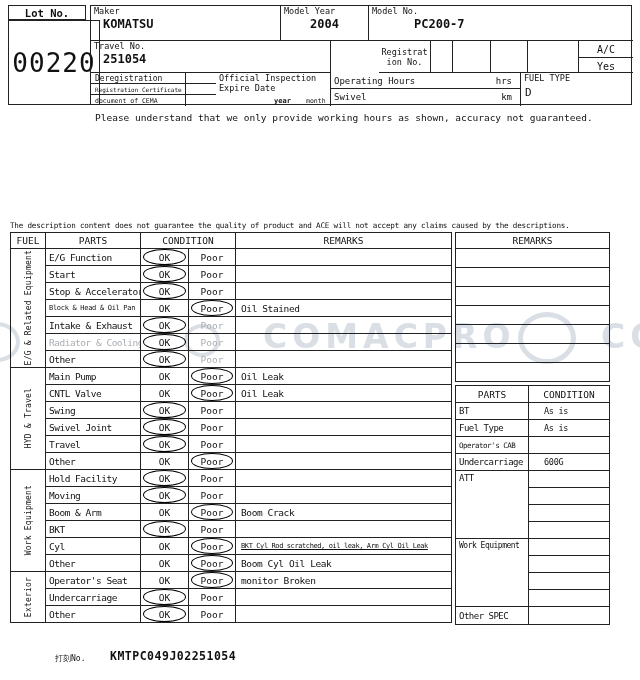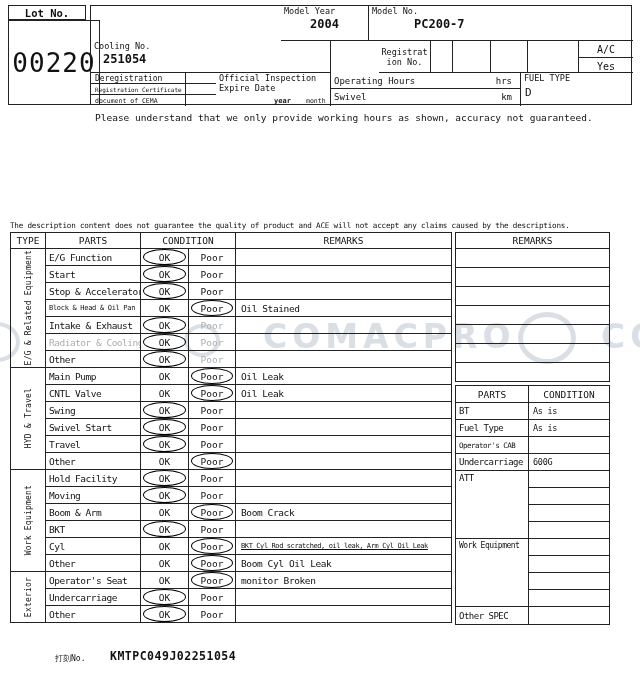--- a/index.html
+++ b/index.html
@@ -64,21 +64,21 @@
   .rt-head{height:16px;border-bottom:1px solid #222;box-sizing:border-box;display:flex;
            align-items:center;justify-content:center;font-size:9.5px;}
   .rt-row{height:19px;border-bottom:1px solid #222;box-sizing:border-box;font-size:9px;padding-left:3px;}
   .rt-row:last-child{border-bottom:none;height:18px;}
   
   .stable{position:absolute;border:1px solid #222;box-sizing:content-box;}
   .st-head{display:flex;height:17px;border-bottom:1px solid #222;box-sizing:border-box;font-size:9.5px;text-align:center;}
   .st-head>div{display:flex;align-items:center;justify-content:center;box-sizing:border-box;}
   .st-c1h{width:73px;border-right:1px solid #222;}
   .st-c2h{flex:1;}
-  .st-row{display:flex;height:17px;border-bottom:1px solid #222;box-sizing:border-box;}
+  .st-row{display:flex;height:17px;border-bottom:1px solid #222;box-sizing:border-box;gap:11px;}
   .st-c1{width:73px;border-right:1px solid #222;box-sizing:border-box;display:flex;align-items:center;
          padding-left:3px;font-size:9px;letter-spacing:-0.5px;white-space:nowrap;overflow:hidden;}
   .st-c1.small{font-size:7.5px;}
   .st-c2{flex:1;display:flex;align-items:center;padding-left:4px;font-size:8.5px;letter-spacing:-0.3px;}
   .st-block{display:flex;border-bottom:1px solid #222;box-sizing:border-box;}
   .st-blab{width:73px;border-right:1px solid #222;box-sizing:border-box;padding:2px 0 0 3px;
            font-size:9px;letter-spacing:-0.5px;white-space:nowrap;overflow:hidden;}
   .st-blab.small{font-size:8px;}
   .st-sub{flex:1;display:flex;flex-direction:column;}
   .st-subrow{height:17px;border-bottom:1px solid #222;box-sizing:border-box;}
@@ -111,31 +111,35 @@
 
     <div class="abs bordered lot-head" style="left:8px;top:5px;width:78px;height:15px;">
       <span>Lot No.</span>
     </div>
     <div class="abs bordered lot-body" style="left:8px;top:20px;width:92px;height:85px;">
       <span class="lot-num">00220</span>
     </div>
 
     <div class="abs bordered" style="left:90px;top:5px;width:542px;height:100px;">
 
+      <div class="cell br bb" style="left:0;top:0;width:190px;height:35px;">
+        <div class="lbl">Maker</div>
+        <div class="val" style="padding-left:12px;">KOMATSU</div>
+      </div>
       <div class="cell br bb" style="left:190px;top:0;width:88px;height:35px;">
         <div class="lbl">Model Year</div>
         <div class="val center">2004</div>
       </div>
       <div class="cell bb" style="left:278px;top:0;width:264px;height:35px;">
         <div class="lbl">Model No.</div>
         <div class="val" style="padding-left:45px;">PC200-7</div>
       </div>
 
       <div class="cell br bb" style="left:0;top:35px;width:240px;height:32px;">
-        <div class="lbl">Cooling No.</div>
+        <div class="lbl">Travel No.</div>
         <div class="val" style="padding-left:12px;">251054</div>
       </div>
       <div class="cell br bb regno" style="left:240px;top:35px;width:52px;height:32px;margin-left:48px;">
         <span>Registration No.</span>
       </div>
       <div class="cell br bb" style="left:292px;top:35px;width:70px;height:32px;"></div>
       <div class="cell br bb" style="left:362px;top:35px;width:38px;height:32px;"></div>
       <div class="cell br bb" style="left:400px;top:35px;width:37px;height:32px;"></div>
       <div class="cell br bb" style="left:437px;top:35px;width:51px;height:32px;"></div>
       <div class="cell bb" style="left:488px;top:35px;width:54px;height:32px;">
@@ -182,21 +186,21 @@
         <div style="font-size:11px;padding-left:4px;margin-top:2px;">D</div>
       </div>
     </div>
 
     <div class="abs note1" style="left:95px;top:112px;">Please understand that we only provide working hours as shown, accuracy not guaranteed.</div>
 
     <div class="abs note2" style="left:10px;top:221px;">The description content does not guarantee the quality of product and ACE will not accept any claims caused by the descriptions.</div>
 
     <div class="mtable" style="left:10px;top:232px;width:440px;">
       <div class="mt-head">
-        <div class="h-item">TYPE</div>
+        <div class="h-item">FUEL</div>
         <div class="h-parts">PARTS</div>
         <div class="h-cond">CONDITION</div>
         <div class="h-rem">REMARKS</div>
       </div>
       <div id="mt-body">
           <div class="mt-section">
             <div class="mt-item-cell">
               <span class="v-label">E/G &amp; Related Equipment</span>
             </div>
             <div class="mt-rows">
@@ -301,21 +305,21 @@
                 <div class="mt-part">Swing</div>
                 <div class="mt-ok circled">
                   <span>OK</span>
                 </div>
                 <div class="mt-poor">
                   <span>Poor</span>
                 </div>
                 <div class="mt-remark"></div>
               </div>
               <div class="mt-row">
-                <div class="mt-part">Swivel Start</div>
+                <div class="mt-part">Swivel Joint</div>
                 <div class="mt-ok circled">
                   <span>OK</span>
                 </div>
                 <div class="mt-poor">
                   <span>Poor</span>
                 </div>
                 <div class="mt-remark"></div>
               </div>
               <div class="mt-row">
                 <div class="mt-part">Travel</div>

